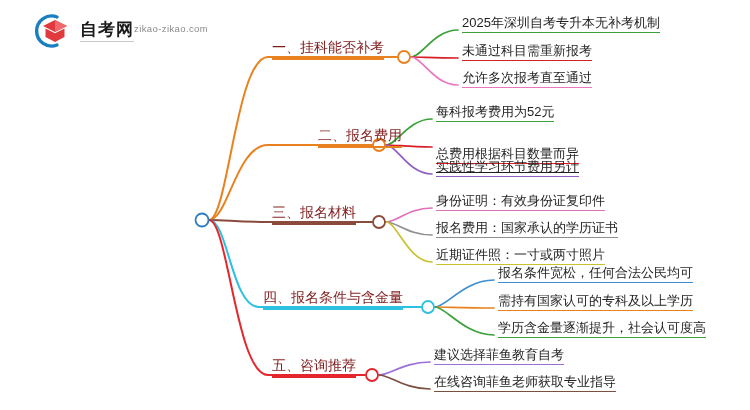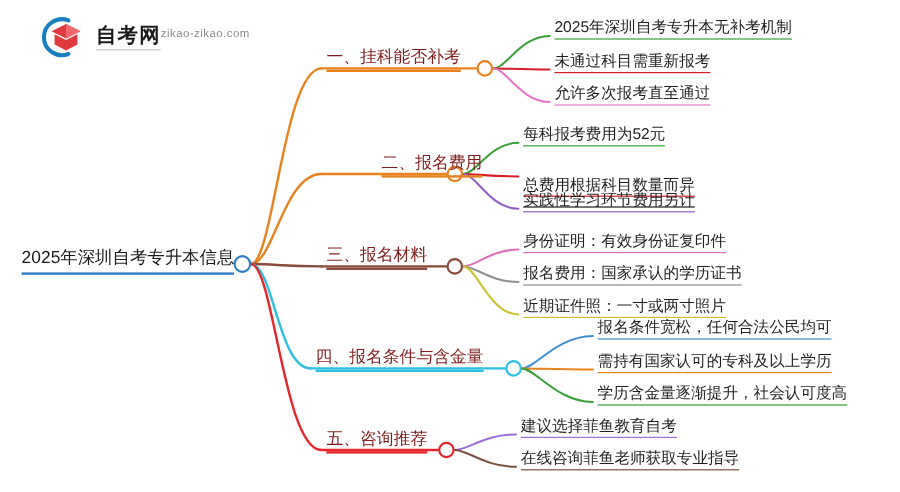--- a/index.html
+++ b/index.html
@@ -147,23 +147,20 @@
         <path d="M15.5 18.5 L15.5 27 L25 32 L34.5 27 L34.5 18.5 L25 23.3 Z" fill="#e03a3e"></path>
         <path d="M25 10 L37 16 L25 22 Z" fill="#f06a6d"></path>
       </svg>
     </div>
     <div class="logo-text-block">
       <div class="logo-title">自考网</div>
       <div class="logo-sub">zikao-zikao.com</div>
     </div>
   </div>
 
-  <div class="node root-node" id="root-node" style="left: 18px; top: 208px;">
-    <span class="txt">2025年深圳自考专升本信息</span>
-  </div>
 
   <div id="nodes-layer">
       <div class="node branch-node" style="left: 272px; top: 40px;"><span class="txt" style="border-bottom-color: rgb(232, 130, 30);">一、挂科能否补考</span></div>
       <div class="node leaf-node" style="left: 462px; top: 16px;"><span class="txt" style="border-bottom-color: rgb(58, 161, 58);">2025年深圳自考专升本无补考机制</span></div>
       <div class="node leaf-node" style="left: 462px; top: 44px;"><span class="txt" style="border-bottom-color: rgb(216, 31, 40);">未通过科目需重新报考</span></div>
       <div class="node leaf-node" style="left: 462px; top: 71px;"><span class="txt" style="border-bottom-color: rgb(232, 119, 196);">允许多次报考直至通过</span></div>
       <div class="node branch-node" style="left: 272px; top: 128px; margin-left: 46px;"><span class="txt" style="border-bottom-color: rgb(232, 130, 30);">二、报名费用</span></div>
       <div class="node leaf-node" style="left: 436px; top: 105px;"><span class="txt" style="border-bottom-color: rgb(58, 161, 58);">每科报考费用为52元</span></div>
       <div class="node leaf-node" style="left: 436px; top: 147px;"><span class="txt" style="border-bottom-color: rgb(216, 31, 40);">总费用根据科目数量而异</span></div>
       <div class="node leaf-node" style="left: 436px; top: 160px;"><span class="txt" style="border-bottom-color: rgb(142, 96, 196); text-decoration: underline;">实践性学习环节费用另计</span></div>

